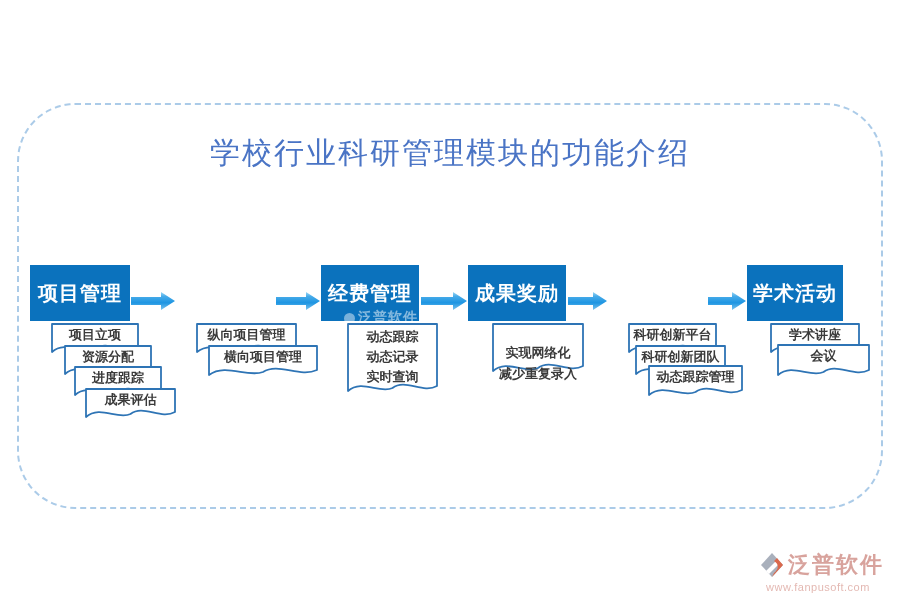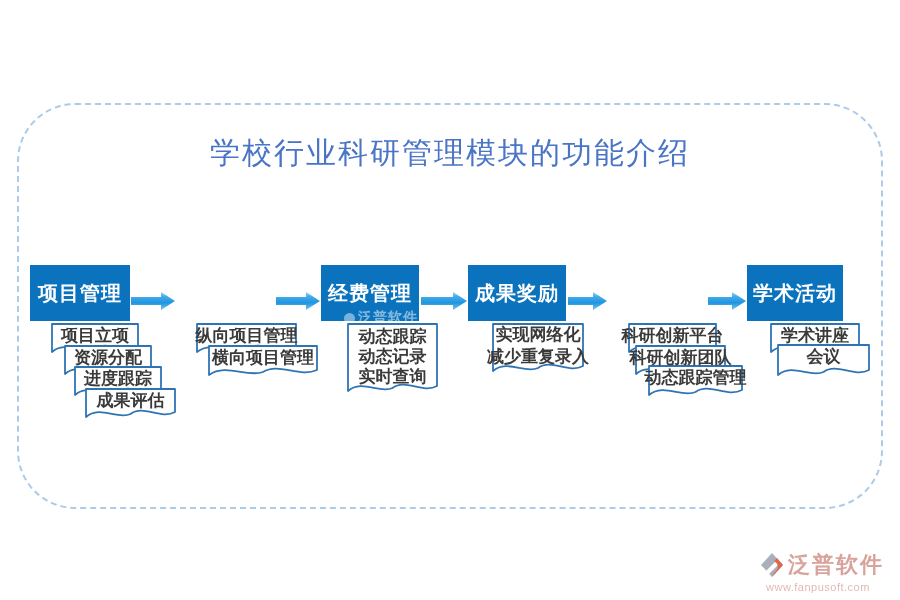--- a/index.html
+++ b/index.html
@@ -25,26 +25,26 @@
     color:#ffffff;font-weight:bold;font-size:20px;letter-spacing:1px;white-space:nowrap;
   }
 
   .arrow{position:absolute;top:292px;height:18px;}
 
   .card{position:absolute;}
   .card svg.card-shape{position:absolute;left:0;top:0;overflow:visible;}
   .card .card-text{
     position:relative;z-index:1;display:flex;flex-direction:column;
     align-items:center;justify-content:center;
-    font-size:17px;font-weight:bold;color:#3a3a3a;white-space:nowrap;
+    font-size:13px;font-weight:bold;color:#3a3a3a;white-space:nowrap;
   }
   .card .card-text span{display:block;text-align:center;}
   .card.single .card-text{height:24px;}
   .card.lines3 .card-text{height:63px;justify-content:flex-start;padding-top:4px;line-height:20px;}
-  .card.lines2 .card-text{height:43px;justify-content:space-between;padding-top:1px;line-height:21px;}
+  .card.lines2 .card-text{height:43px;justify-content:flex-end;padding-top:18px;line-height:21px;}
 
   .wm-inline{position:absolute;left:344px;top:309px;width:100px;pointer-events:none;}
   .wm-inline .wm-row{display:flex;align-items:center;gap:3px;}
   .wm-inline .wm-dot{width:11px;height:11px;border-radius:50%;background:rgba(255,255,255,0.45);}
   .wm-inline .wm-brand{font-size:14px;font-weight:bold;color:rgba(255,255,255,0.5);letter-spacing:1px;}
   .wm-inline .wm-url{font-size:7px;color:#b9cfe6;margin-left:14px;letter-spacing:0.5px;}
 
   .logo{position:absolute;left:760px;top:550px;opacity:0.85;}
   .logo .logo-row{display:flex;align-items:center;gap:3px;}
   .logo .logo-brand{font-size:22px;font-weight:bold;color:#d2938c;letter-spacing:2px;white-space:nowrap;}

